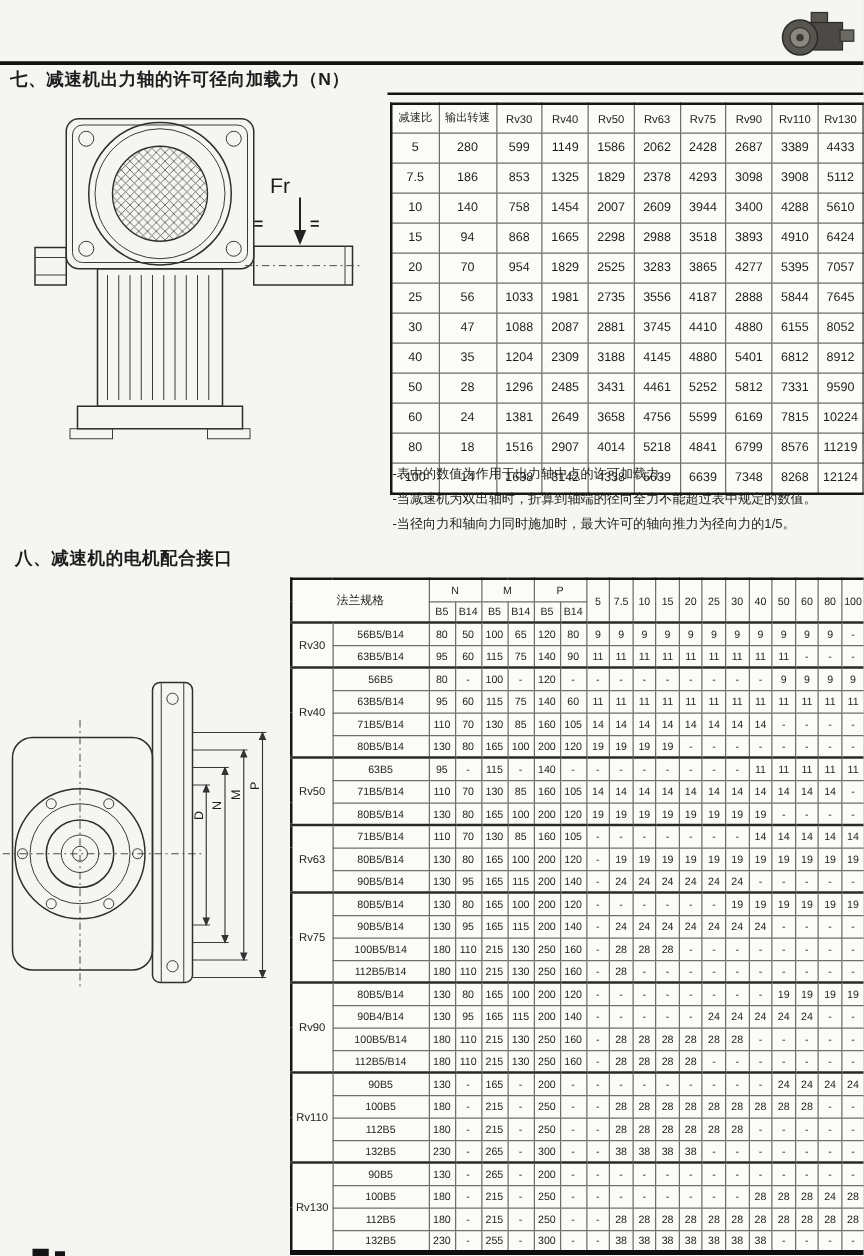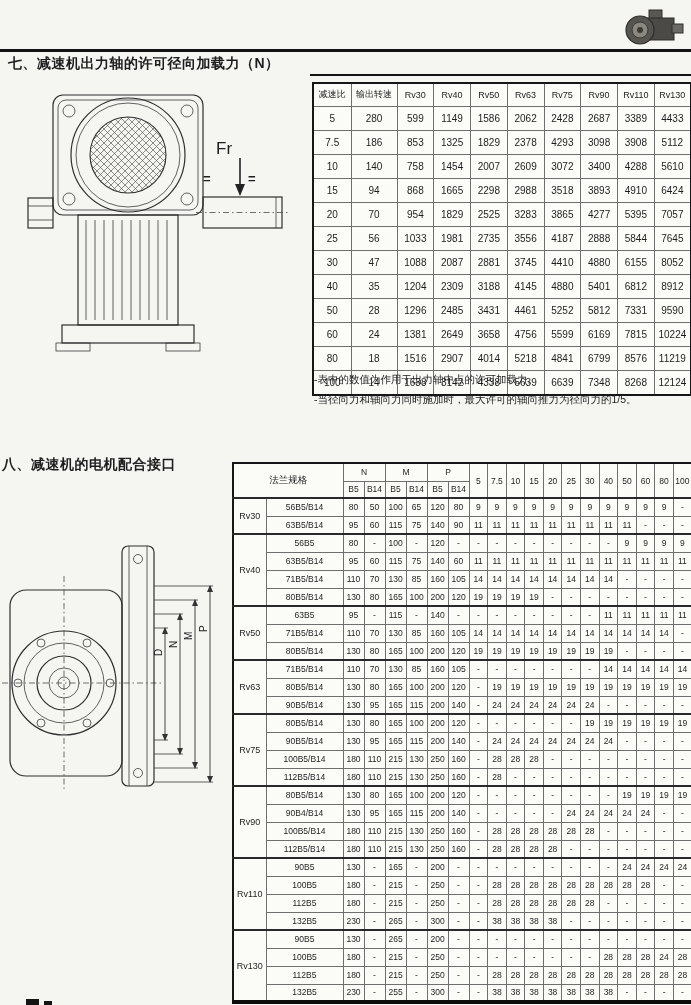--- a/index.html
+++ b/index.html
@@ -152,21 +152,21 @@
           <td>3908</td>
           <td>5112</td>
         </tr>
         <tr>
           <td>10</td>
           <td>140</td>
           <td>758</td>
           <td>1454</td>
           <td>2007</td>
           <td>2609</td>
-          <td>3072</td>
+          <td>3944</td>
           <td>3400</td>
           <td>4288</td>
           <td>5610</td>
         </tr>
         <tr>
           <td>15</td>
           <td>94</td>
           <td>868</td>
           <td>1665</td>
           <td>2298</td>
@@ -270,24 +270,25 @@
           <td>6639</td>
           <td>7348</td>
           <td>8268</td>
           <td>12124</td>
         </tr>
       </tbody>
     </table>
 
   <div class="notes">
     <div>-表中的数值为作用于出力轴中点的许可加载力。</div>
+    <div>-当减速机为双出轴时，折算到轴端的径向全力不能超过表中规定的数值。</div>
     <div>-当径向力和轴向力同时施加时，最大许可的轴向推力为径向力的1/5。</div>
   </div>
 
-  <div class="heading" style="left:2px;top:438px;margin-top:18px;">八、减速机的电机配合接口</div>
+  <div class="heading" style="left:12px;top:438px;">八、减速机的电机配合接口</div>
 
   <div class="diagram" style="left:2px;top:528px;width:230px;height:272px;">
     <svg width="230" height="272" viewBox="0 0 230 272">
       <g>
         <rect x="8" y="62" width="112" height="186" rx="16" class="lineart"></rect>
         <circle cx="62" cy="155" r="52" class="lineart"></circle>
         <circle cx="62" cy="155" r="40" class="thin"></circle>
         <circle cx="62" cy="155" r="27" class="lineart"></circle>
         <circle cx="62" cy="155" r="15" class="thin"></circle>
         <circle cx="62" cy="155" r="6" class="thin"></circle>

